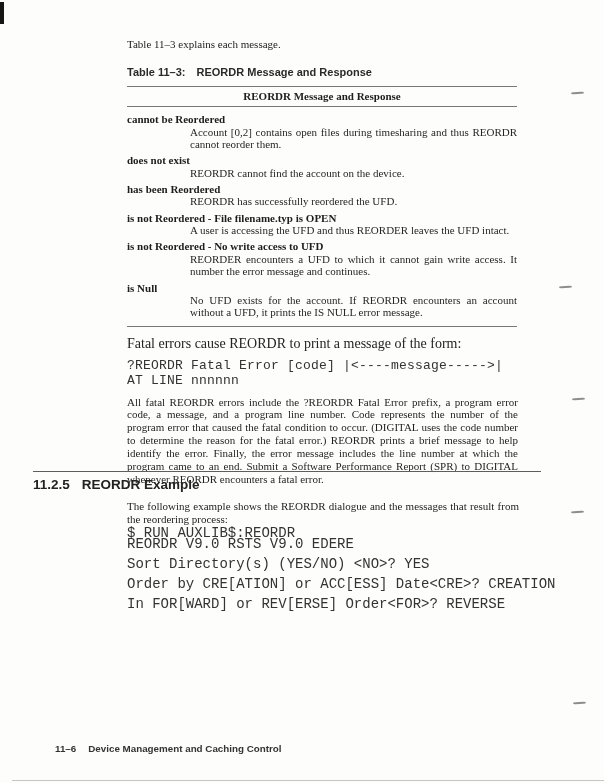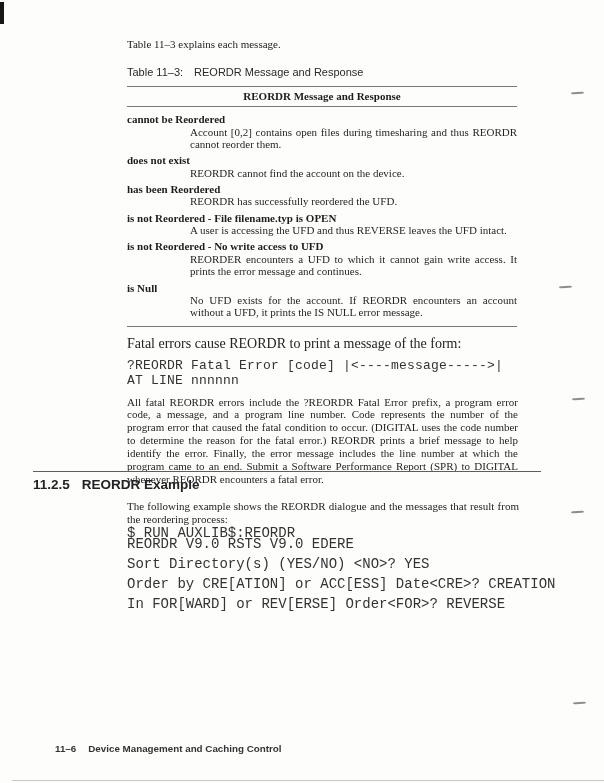--- a/index.html
+++ b/index.html
@@ -34,21 +34,21 @@
 
   
   .serif { font-size: 11px; line-height: 12.5px; color: #232323; }
   .abs { position: absolute; }
 
   .intro-line { left: 127px; top: 38px; }
 
   .table-caption {
     left: 127px; top: 66px;
     font-family: "Liberation Sans", sans-serif;
-    font-weight: normal; font-size: 11px; color: #2a2a2a;
+    font-weight: bold; font-size: 11px; color: #2a2a2a;
   }
   .table-caption .cap-title { margin-left: 11px; }
 
   .reordr-table { left: 127px; top: 86px; width: 390px; }
   .table-header {
     border-top: 1px solid #787878;
     border-bottom: 1px solid #787878;
     text-align: center;
     font-weight: bold;
     font-size: 11px;
@@ -136,26 +136,26 @@
         <div class="entry-desc">REORDR cannot find the account on the device.</div>
       </div>
 
       <div class="entry">
         <div class="entry-term">has been Reordered</div>
         <div class="entry-desc">REORDR has successfully reordered the UFD.</div>
       </div>
 
       <div class="entry">
         <div class="entry-term">is not Reordered - File filename.typ is OPEN</div>
-        <div class="entry-desc">A user is accessing the UFD and thus REVERSE leaves the UFD intact.</div>
+        <div class="entry-desc">A user is accessing the UFD and thus REORDER leaves the UFD intact.</div>
       </div>
 
       <div class="entry">
         <div class="entry-term">is not Reordered - No write access to UFD</div>
-        <div class="entry-desc">REORDER encounters a UFD to which it cannot gain write access. It prints the error message and continues.</div>
+        <div class="entry-desc">REORDER encounters a UFD to which it cannot gain write access. It number the error message and continues.</div>
       </div>
 
       <div class="entry">
         <div class="entry-term">is Null</div>
         <div class="entry-desc">No UFD exists for the account. If REORDR encounters an account without a UFD, it prints the IS NULL error message.</div>
       </div>
 
     </div>
     <div class="table-bottom"></div>
   </div>

